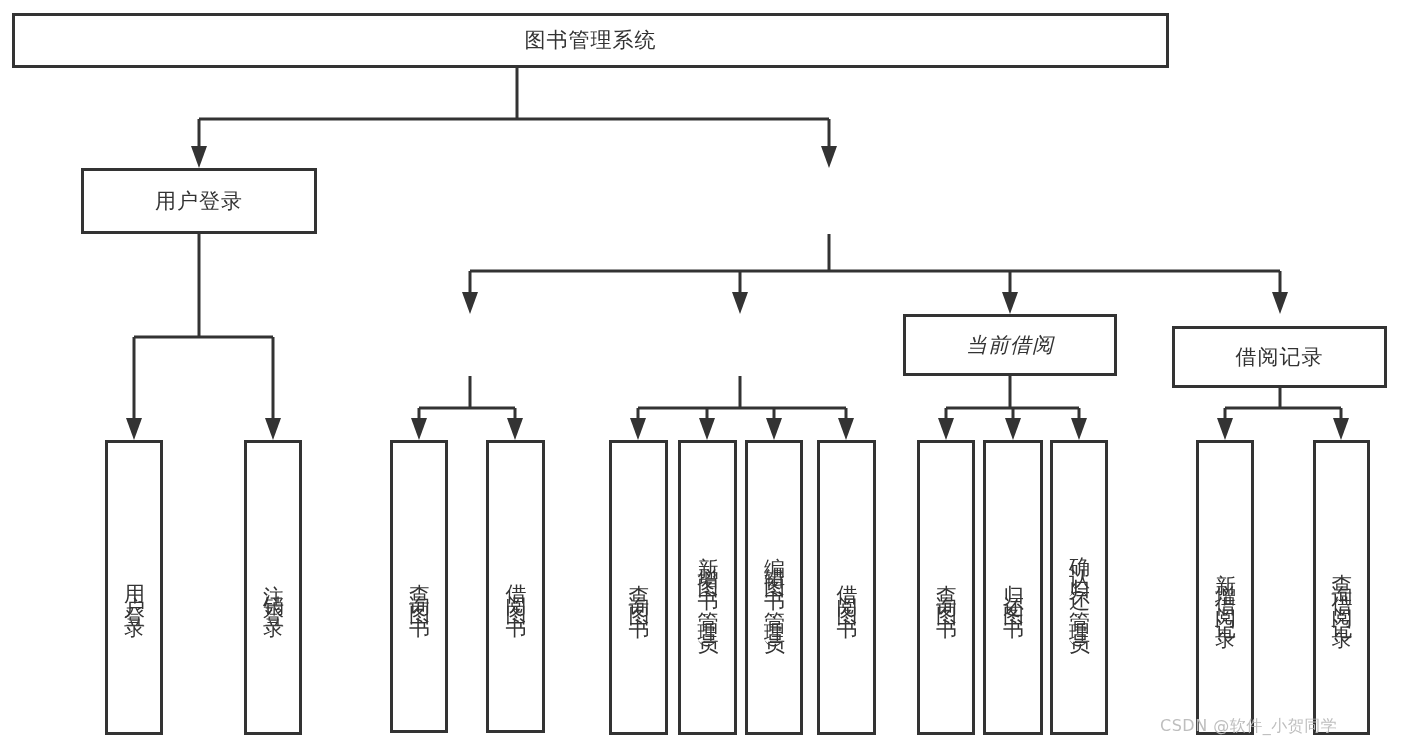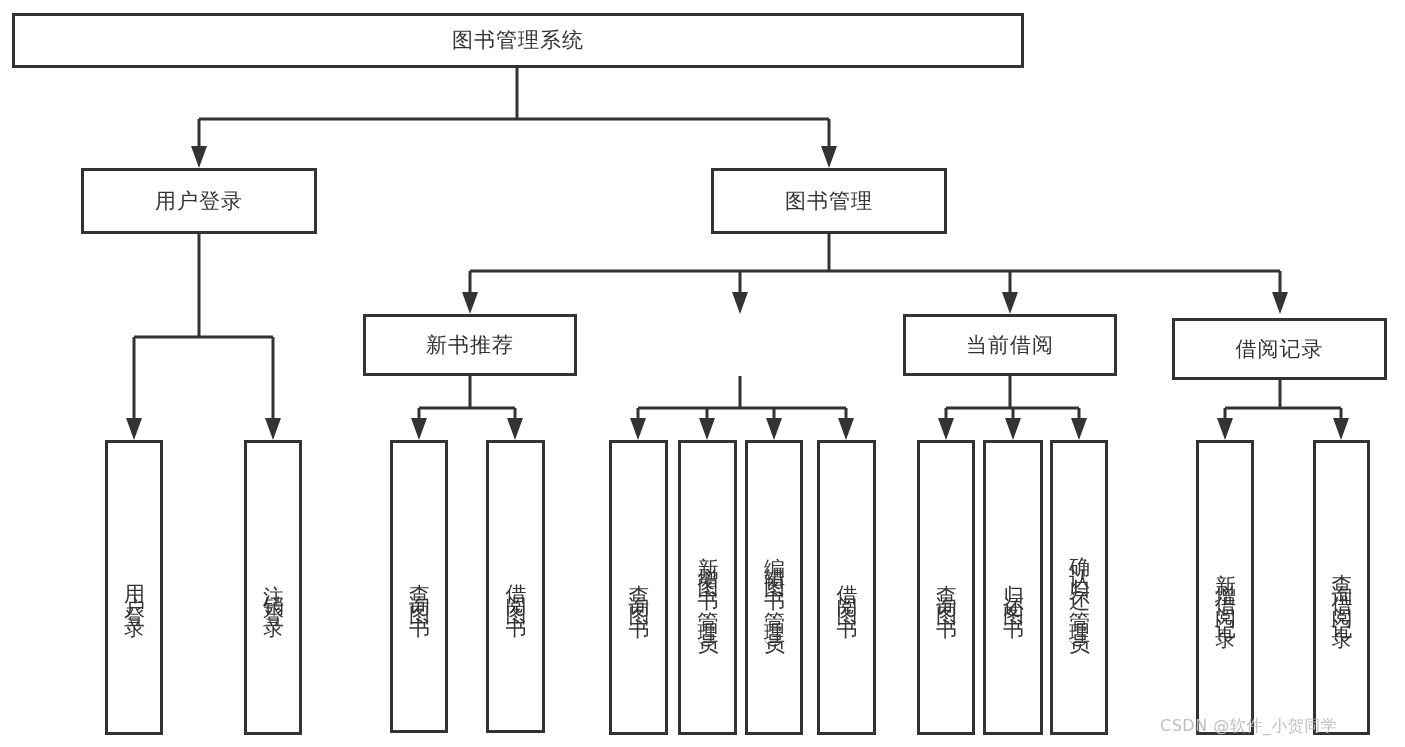--- a/index.html
+++ b/index.html
@@ -92,42 +92,36 @@
       <line x1="1013" y1="408" x2="1013" y2="428" stroke="#333333" stroke-width="3"></line>
       <polygon points="1005,418 1021,418 1013,440" fill="#333333"></polygon>
       <line x1="1079" y1="408" x2="1079" y2="428" stroke="#333333" stroke-width="3"></line>
       <polygon points="1071,418 1087,418 1079,440" fill="#333333"></polygon>
       <line x1="1225" y1="408" x2="1225" y2="428" stroke="#333333" stroke-width="3"></line>
       <polygon points="1217,418 1233,418 1225,440" fill="#333333"></polygon>
       <line x1="1341" y1="408" x2="1341" y2="428" stroke="#333333" stroke-width="3"></line>
       <polygon points="1333,418 1349,418 1341,440" fill="#333333"></polygon>
     </svg>
 
-  <div class="box h" style="left:12px;top:13px;width:1012px;height:55px;">
+  <div class="box h" style="left:12px;top:13px;width:1157px;height:55px;">
     <span>图书管理系统</span>
   </div>
 
   <div class="box h" style="left:81px;top:168px;width:236px;height:66px;">
     <span>用户登录</span>
   </div>
 
-  <div class="box h" style="left:711px;top:168px;width:236px;height:66px;">
-    <span>图书管理</span>
-  </div>
-
-  <div class="box h" style="left:363px;top:314px;width:214px;height:62px;">
-    <span>新书推荐</span>
-  </div>
 
 
-  <div class="box h" style="left:903px;top:314px;width:214px;height:62px;">
+
+  <div class="box h" style="left:903px;top:314px;width:214px;height:62px;font-style:italic;">
     <span>当前借阅</span>
   </div>
 
-  <div class="box h" style="left:1172px;top:318px;width:215px;height:62px;text-align:center;">
+  <div class="box h" style="left:1172px;top:326px;width:215px;height:62px;text-align:center;">
     <span>借阅记录</span>
   </div>
 
   <div class="box v" style="left:105px;top:440px;width:58px;height:295px;">
     <span>用户登录</span>
   </div>
 
   <div class="box v" style="left:244px;top:440px;width:58px;height:295px;">
     <span>注销登录</span>
   </div>

